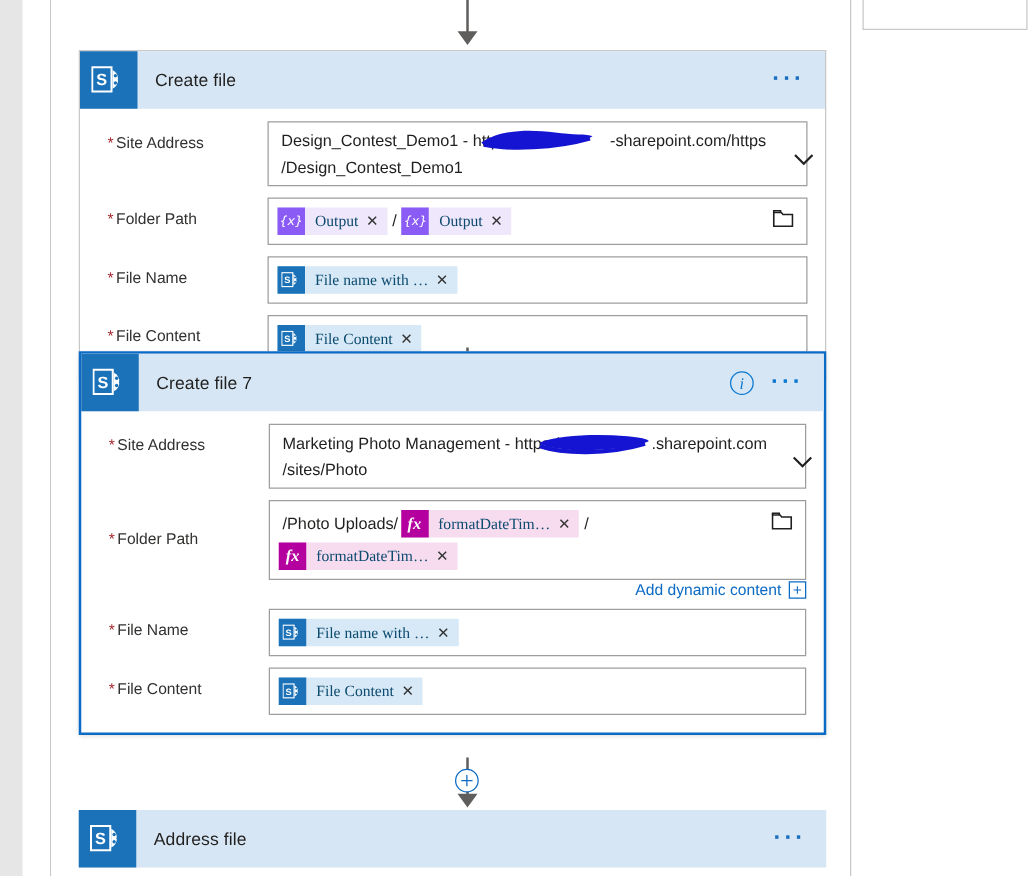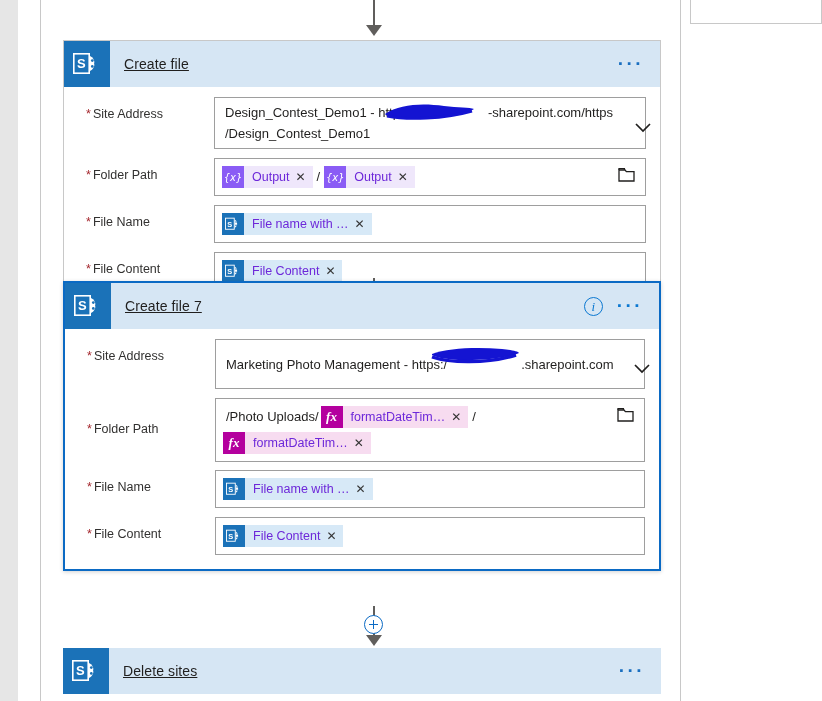--- a/index.html
+++ b/index.html
@@ -120,21 +120,20 @@
     flex: 0 0 46px;
     position: relative;
   }
   .sp-logo svg { position: absolute; left: 9px; top: 9px; }
 
   .card-title {
     margin-left: 14px;
     font-size: 14px;
     color: #201f1e;
     letter-spacing: .1px;
-    text-decoration: underline;
   }
   .header-actions {
     margin-left: auto;
     display: flex;
     align-items: center;
     gap: 14px;
     padding-right: 16px;
   }
   .info-icon {
     width: 19px; height: 19px;
@@ -245,22 +244,23 @@
     width: 22px; height: 22px;
     flex: 0 0 22px;
     display: flex;
     align-items: center;
     justify-content: center;
     color: #ffffff;
     font-size: 11px;
   }
   .token .tok-label {
     padding: 0 6px 0 8px;
-    color: #6d28d9;
+    color: #0c4a6e;
     line-height: 22px;
+    font-family: Liberation Serif, serif;
   }
   .token .tok-x {
     padding-right: 7px;
     color: #333333;
     font-size: 12px;
     line-height: 22px;
     cursor: pointer;
   }
 
   .token.out  { background: #efe7fb; }
@@ -466,20 +466,21 @@
 
       <div class="card-body">
 
         <div class="field-row">
           <div class="field-label">
             <span class="req">*</span><span>Site Address</span>
           </div>
           <div class="field-control two-line">
             <div class="ctrl-text">
               <span>Marketing Photo Management - https:/</span><span style="position:relative;display:inline-block;width:74px;vertical-align:middle;"></span><span>.sharepoint.com</span>
+              <span class="line2">/sites/Photo</span>
             </div>
             <span class="chevron">
               <svg width="16" height="10" viewBox="0 0 16 10">
                 <path d="M1 1 L8 8 L15 1" stroke="#201f1e" stroke-width="1.7" fill="none"></path>
               </svg>
             </span>
             <svg class="scribble" style="left:212px; top:1px;" width="96" height="26">
               <path d="M4,13 C20,7 48,6 74,8 C84,9 90,10 91,12 C80,17 52,20 30,19 C16,18 7,16 4,14 Z" fill="#1414d2"></path>
               <path d="M4,16 C22,22 58,23 88,14" stroke="#1414d2" stroke-width="3.4" fill="none"></path>
             </svg>
@@ -511,20 +512,24 @@
 
             <span class="folder-btn">
               <svg width="17" height="15" viewBox="0 0 17 15">
                 <path d="M1 3 L7 3 L8.4 4.6 L16 4.6 L16 14 L1 14 Z" fill="none" stroke="#201f1e" stroke-width="1.3"></path>
                 <path d="M1 3 L1 1.6 L6.4 1.6 L6.4 3" fill="none" stroke="#201f1e" stroke-width="1.3"></path>
               </svg>
             </span>
           </div>
         </div>
 
+        <div class="dyn-row">
+          <span class="dyn-link">Add dynamic content</span>
+          <span class="dyn-plus">+</span>
+        </div>
 
         <div class="field-row" style="margin-top:8px;">
           <div class="field-label">
             <span class="req">*</span><span>File Name</span>
           </div>
           <div class="field-control tokens">
             <span class="token sp">
               <span class="tok-icon">
                 <svg width="16" height="16" viewBox="0 0 28 28">
                   <rect x="0" y="3" width="17" height="21" fill="#ffffff"></rect>
@@ -580,21 +585,21 @@
           <svg width="28" height="28" viewBox="0 0 28 28">
             <rect x="0" y="3" width="17" height="21" fill="#ffffff"></rect>
             <rect x="1.6" y="4.6" width="13.8" height="17.8" fill="#1b72b8"></rect>
             <text x="8.4" y="18.2" font-family="Liberation Sans, sans-serif" font-size="13" font-weight="700" fill="#ffffff" text-anchor="middle">S</text>
             <path d="M17 6 A8.5 8.5 0 0 1 17 21 Z" fill="#ffffff"></path>
             <circle cx="19.3" cy="10.6" r="1.35" fill="#1b72b8"></circle>
             <circle cx="19.3" cy="16.4" r="1.35" fill="#1b72b8"></circle>
             <circle cx="22.6" cy="13.5" r="1.35" fill="#1b72b8"></circle>
           </svg>
         </div>
-        <div class="card-title">Delete sites</div>
+        <div class="card-title">Address file</div>
         <div class="header-actions">
           <div class="ellipsis dark">···</div>
         </div>
       </div>
     </div>
 
   </div>
 </div>
 
 </body></html>

